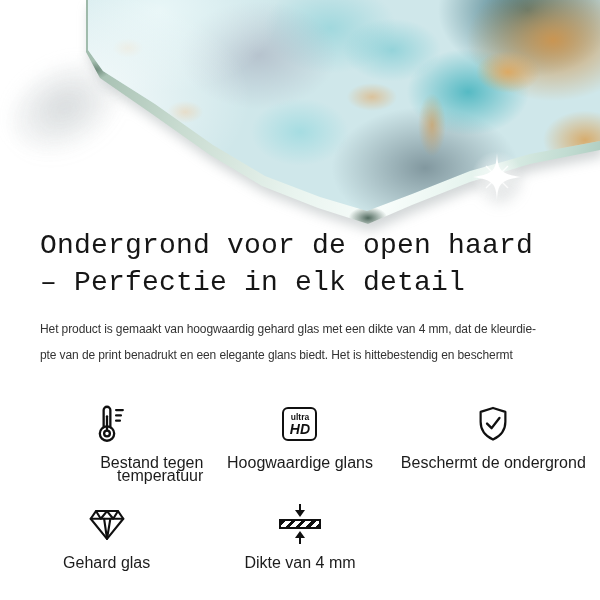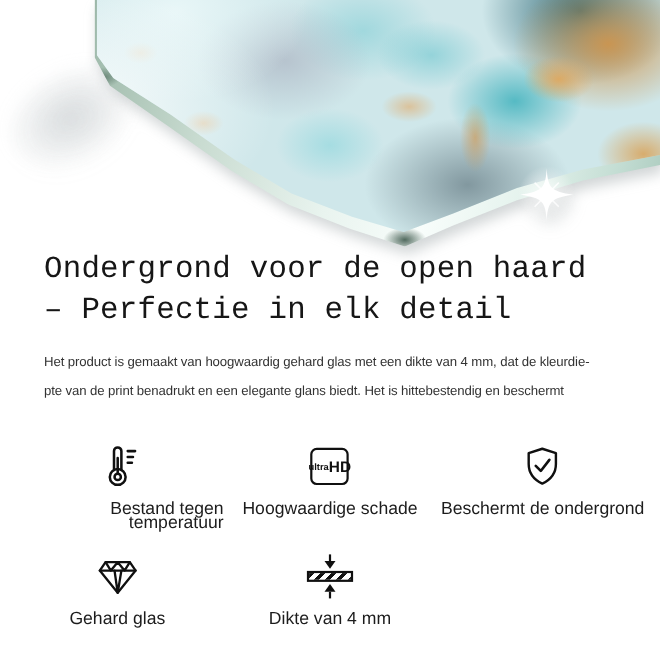--- a/index.html
+++ b/index.html
@@ -71,25 +71,25 @@
   .features{
     position:absolute;left:10px;top:400px;width:580px;
     display:grid;grid-template-columns:repeat(3,1fr);row-gap:18px;
   }
   .feature{display:flex;flex-direction:column;align-items:center;}
   .icon-wrap{height:48px;display:flex;align-items:center;justify-content:center;}
   .feature-label{margin-top:8px;font-size:16px;color:#1c1c1c;text-align:right;line-height:13px;}
 
   .uhd-box{
     width:31px;height:30px;border:2.6px solid #101010;border-radius:6px;
-    display:flex;flex-direction:row;align-items:center;justify-content:center;
+    display:flex;flex-direction:column;align-items:center;justify-content:center;
     color:#101010;background:#fff;
   }
   .uhd-ultra{font-size:8.5px;font-weight:700;line-height:9px;}
-  .uhd-hd{font-size:14px;font-weight:800;line-height:14px;letter-spacing:.2px;}
+  .uhd-hd{font-size:14px;font-weight:800;line-height:14px;letter-spacing:.2px;font-style:italic;}
 
   .stripes{
     width:38px;height:34px;
     background:repeating-linear-gradient(135deg,#101010 0 4px,rgba(0,0,0,0) 4px 10.5px);
     clip-path:polygon(100% 0, 2% 100%, 100% 100%);
   }
 
   .thick{display:flex;flex-direction:column;align-items:center;}
   .arrow-stem{width:2.8px;height:6px;background:#101010;}
   .tri-down{width:0;height:0;border-left:5.5px solid rgba(0,0,0,0);border-right:5.5px solid rgba(0,0,0,0);border-top:7px solid #101010;}
@@ -145,21 +145,21 @@
     <div class="feature-label">Bestand tegen temperatuur</div>
   </div>
 
   <div class="feature">
     <div class="icon-wrap">
       <div class="uhd-box">
         <span class="uhd-ultra">ultra</span>
         <span class="uhd-hd">HD</span>
       </div>
     </div>
-    <div class="feature-label">Hoogwaardige schade</div>
+    <div class="feature-label">Hoogwaardige glans</div>
   </div>
 
   <div class="feature">
     <div class="icon-wrap">
       <svg width="44" height="44" viewBox="0 0 48 48" fill="none" stroke="#101010" stroke-width="2.4" stroke-linecap="round" stroke-linejoin="round">
         <path d="M24 6.5 L37.5 10.8 V21.5 C37.5 30.8 32 37.2 24 41 C16 37.2 10.5 30.8 10.5 21.5 V10.8 Z"></path>
         <path d="M17.5 23.5 L22.5 28.5 L31 17.5" stroke-width="2.6"></path>
       </svg>
     </div>
     <div class="feature-label">Beschermt de ondergrond</div>

